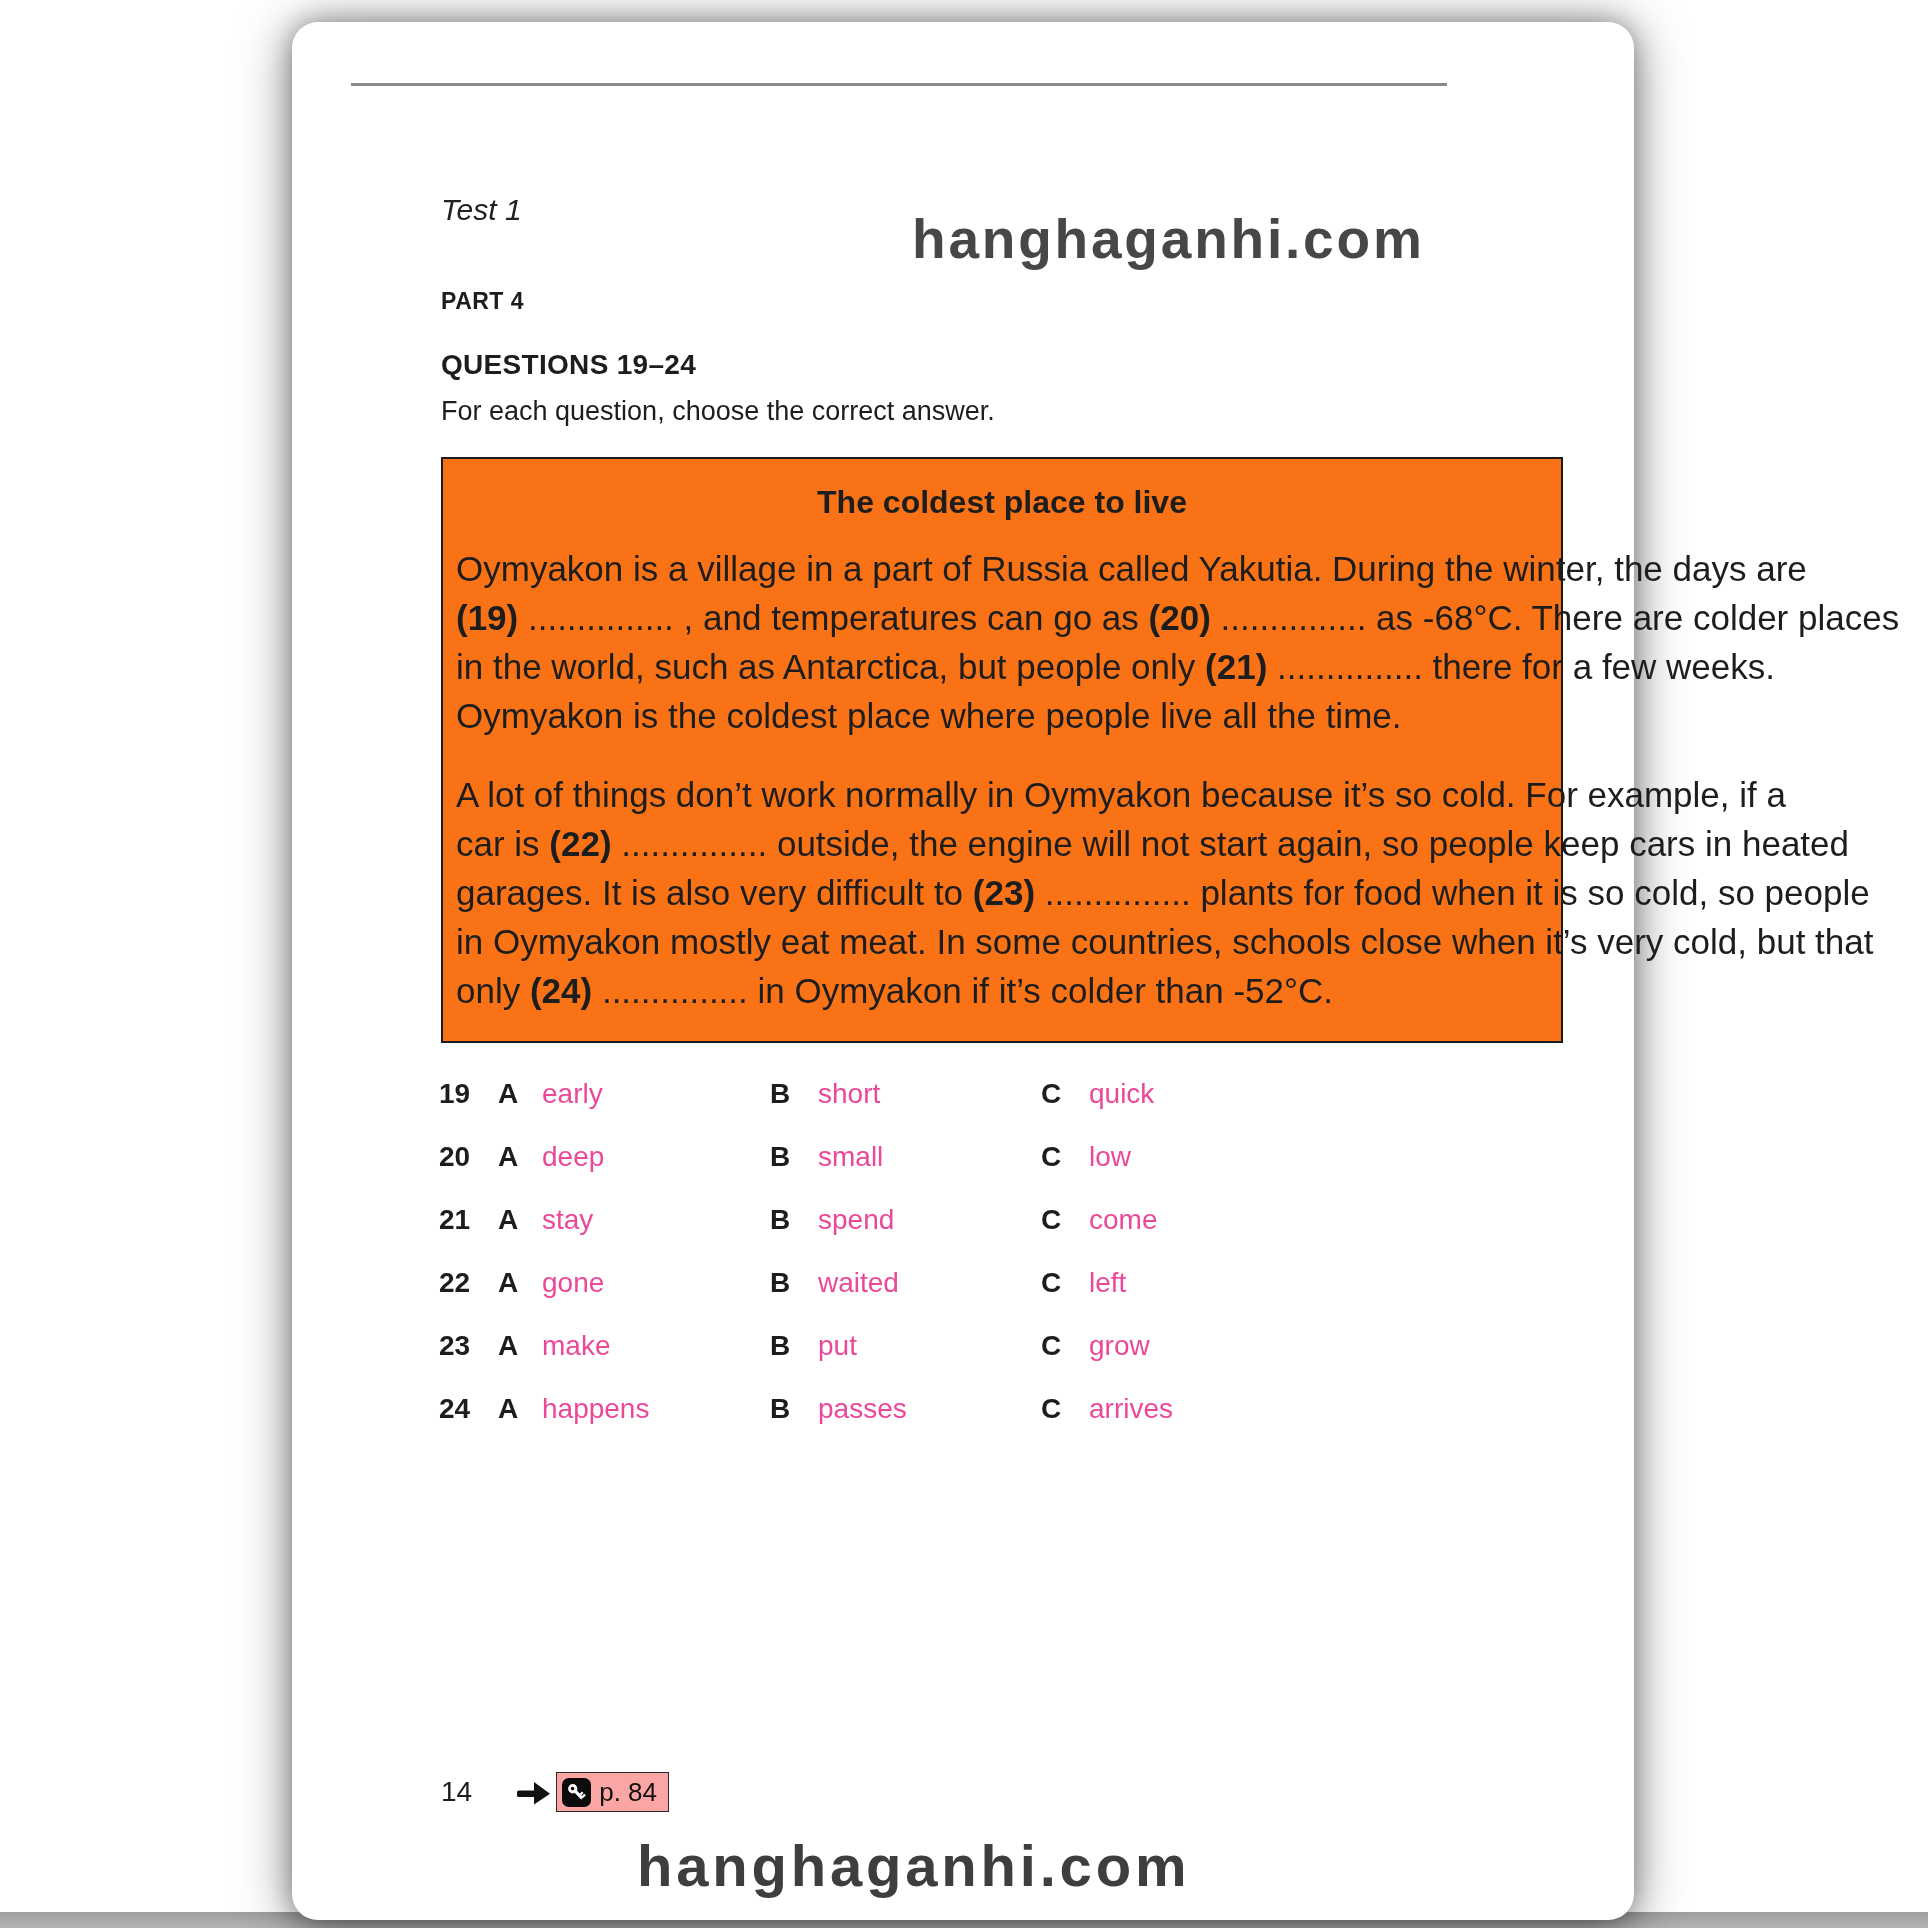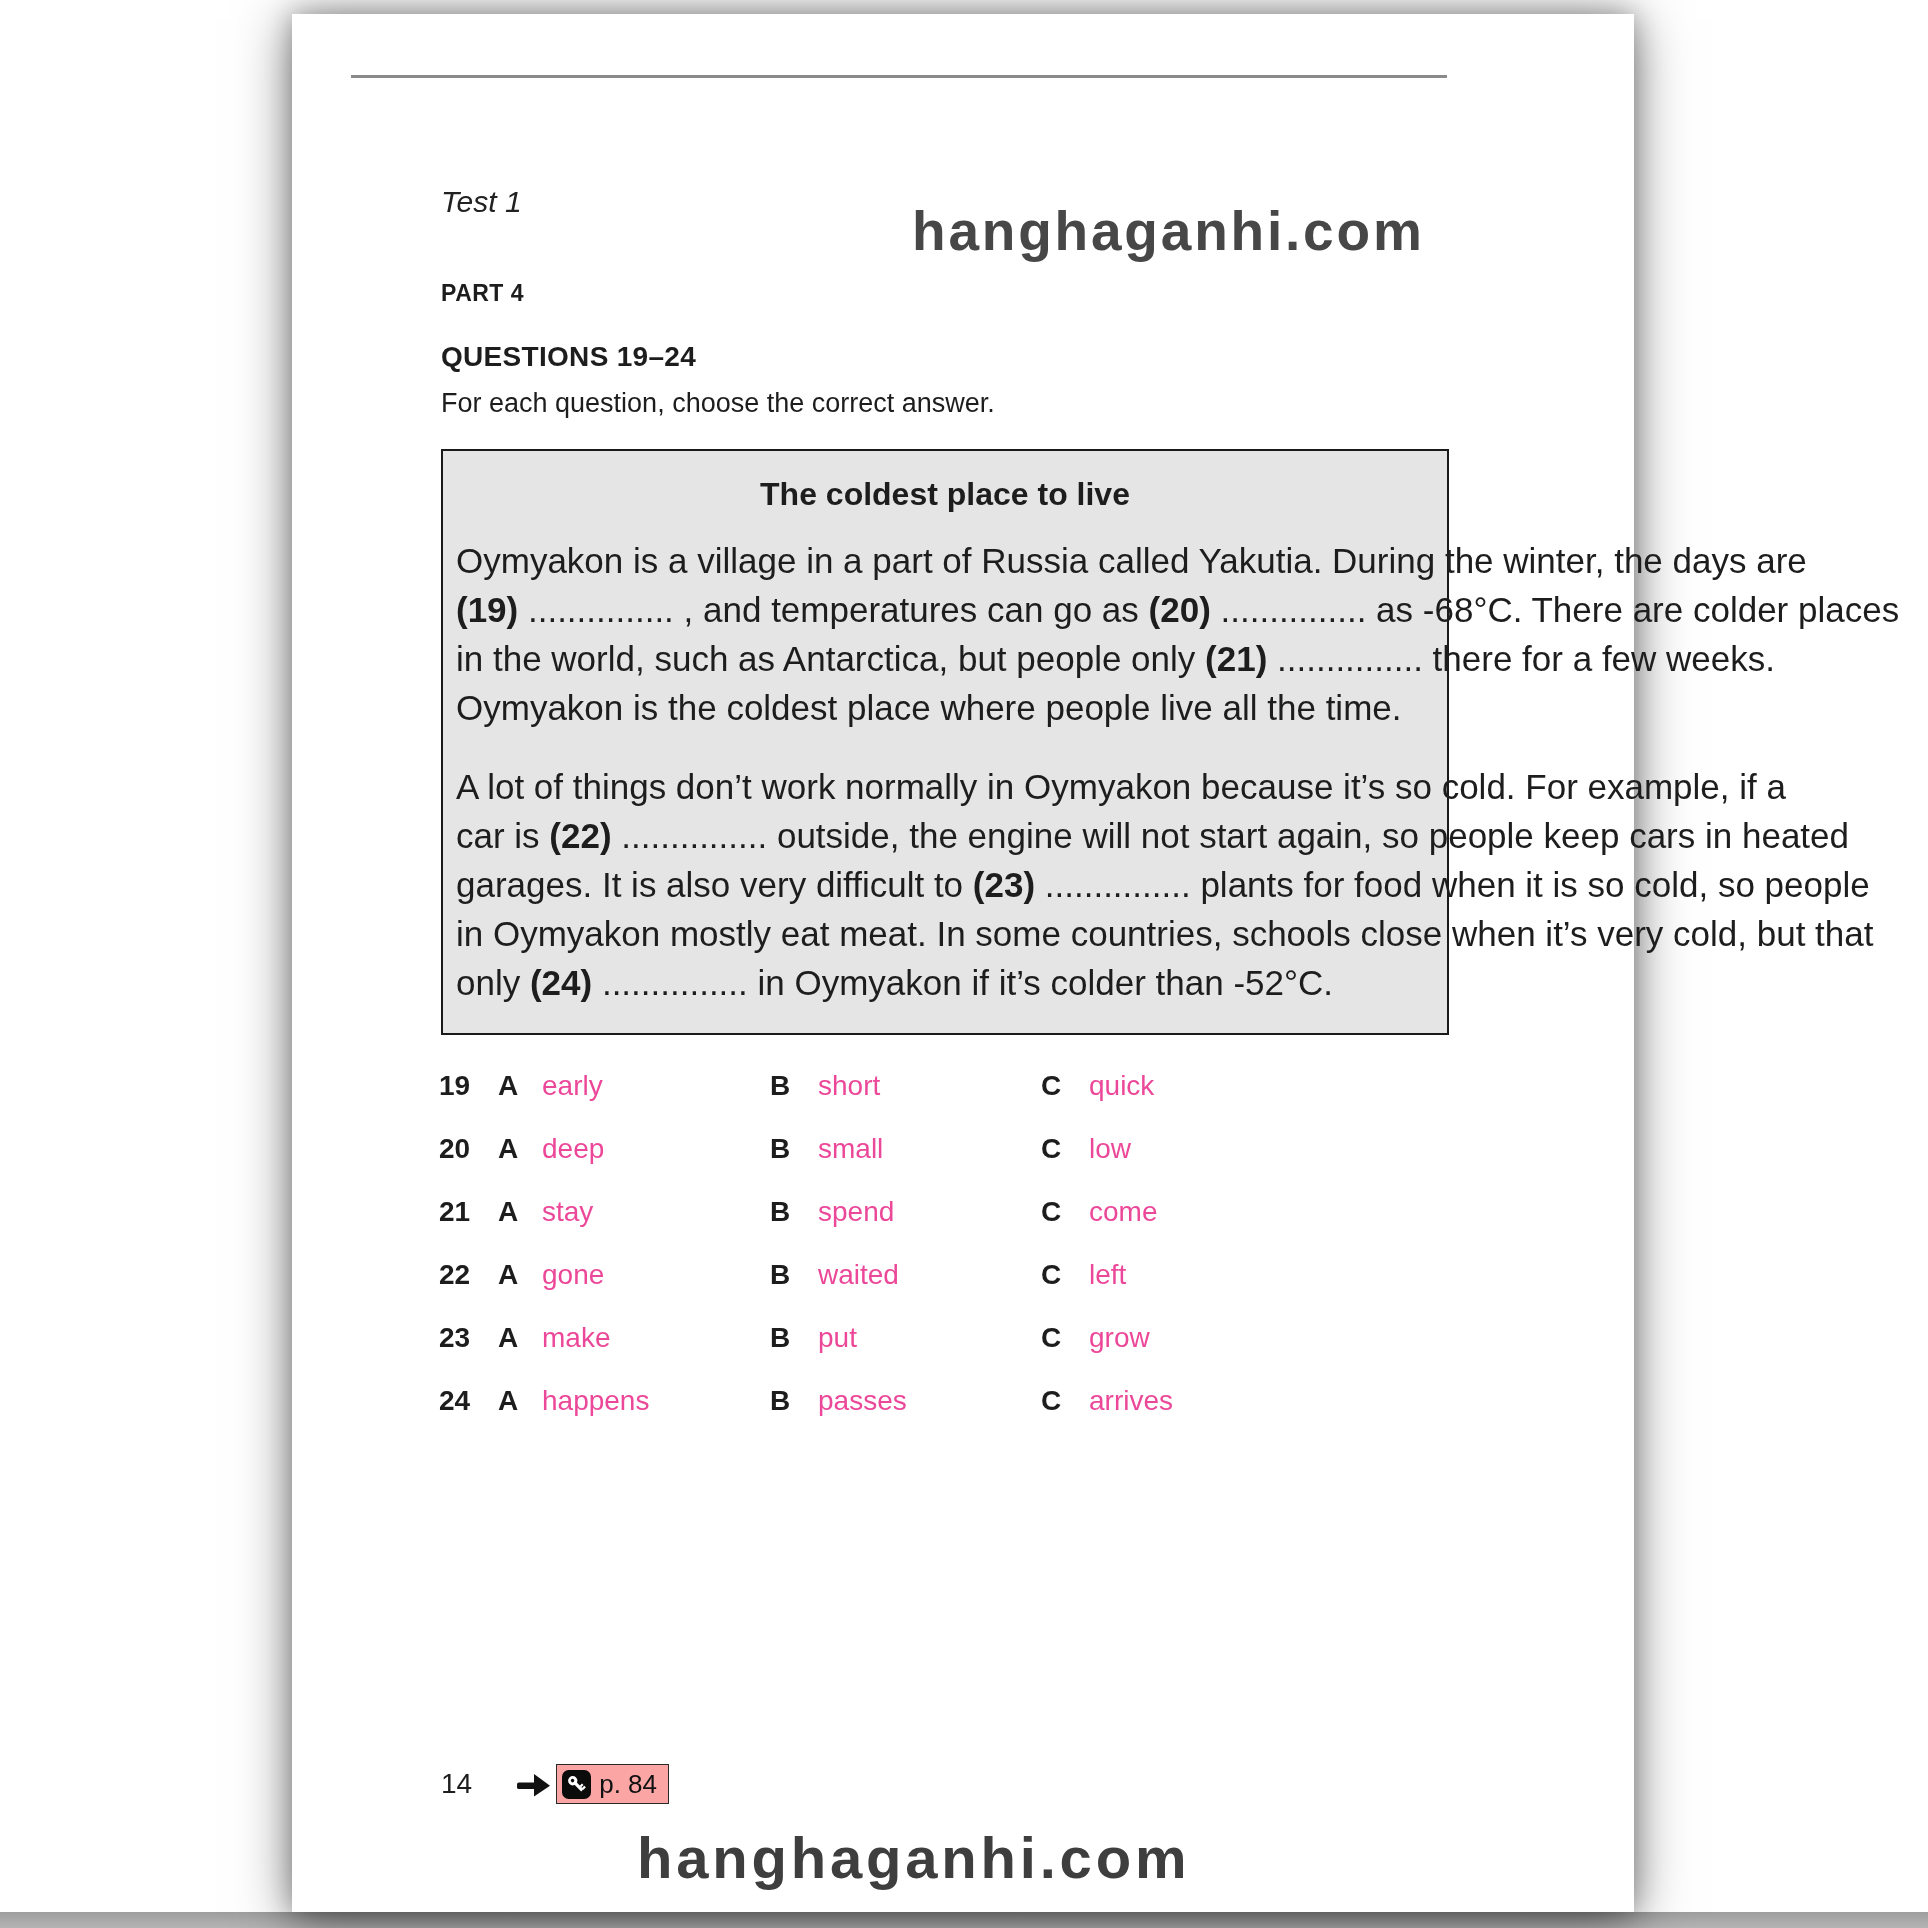--- a/index.html
+++ b/index.html
@@ -9,36 +9,37 @@
     font-family:"Liberation Sans", sans-serif;
     position:relative;
     overflow:hidden;
   }
   .canvas{position:absolute;inset:0;width:1928px;height:1928px;}
   .bottom-strip{
     position:absolute;left:0;top:1912px;width:1928px;height:16px;
     background:linear-gradient(#9e9e9e,#b4b4b4);
   }
   .page{
-    position:absolute;left:292px;top:14px;width:1342px;height:1898px;
+    position:absolute;left:292px;top:22px;width:1342px;height:1898px;
     background:#ffffff;
     box-shadow:0 5.6px 52px rgba(0,0,0,.50), 0 0 23.5px rgba(0,0,0,.25);
     color:#1d1d1d;
+    border-radius:26px;
   }
   .top-rule{position:absolute;left:59px;top:61px;width:1096px;height:2.8px;background:#8a8a8a;}
   .test-label{position:absolute;left:149px;top:171px;font-style:italic;font-size:30px;color:#222;}
   .watermark{color:#474747;font-weight:700;letter-spacing:2.8px;white-space:nowrap;}
   .wm-top{position:absolute;left:620px;top:185px;font-size:55px;}
   .wm-bottom{position:absolute;left:345px;top:1810px;font-size:58px;letter-spacing:3.8px;color:#3e3e3e;}
   .part-heading{position:absolute;left:149px;top:266px;font-weight:700;font-size:23px;letter-spacing:0.5px;}
   .questions-heading{position:absolute;left:149px;top:327px;font-weight:700;font-size:28px;letter-spacing:0.3px;}
   .instruction{position:absolute;left:149px;top:374px;font-size:27px;}
   .passage-box{
-    position:absolute;left:149px;top:435px;width:1008px;min-height:558px;
-    border:2.8px solid #1a1a1a;box-sizing:border-box;background:#e5e5e5;
+    position:absolute;left:149px;top:435px;width:1122px;min-height:558px;
+    border:2.8px solid #1a1a1a;box-sizing:border-box;background:#f97316;
   }
   .passage-title{margin-top:25.4px;text-align:center;font-weight:700;font-size:32px;}
   .passage-para{margin:22.6px 34px 0 13px;font-size:35px;line-height:49px;}
   .passage-para.second{margin-top:30px;margin-bottom:26px;}
   .passage-para .line{white-space:nowrap;}
   .passage-para b{font-weight:700;}
   .options{position:absolute;left:147px;top:1055px;width:1092px;display:flex;flex-direction:column;gap:29px;}
   .q-row{
     display:grid;grid-template-columns:59px 44px 228px 48px 223px 48px auto;
     font-size:28px;line-height:34px;

